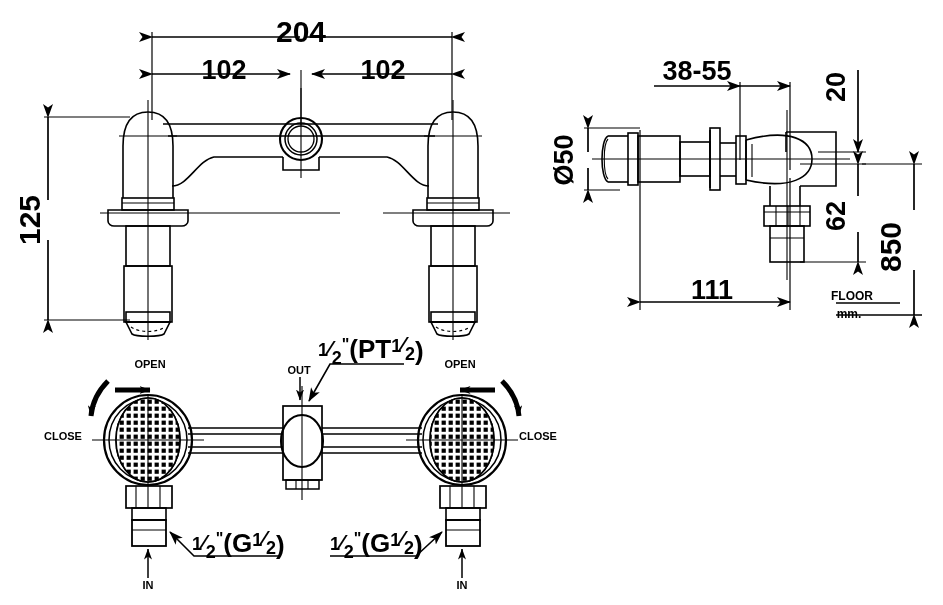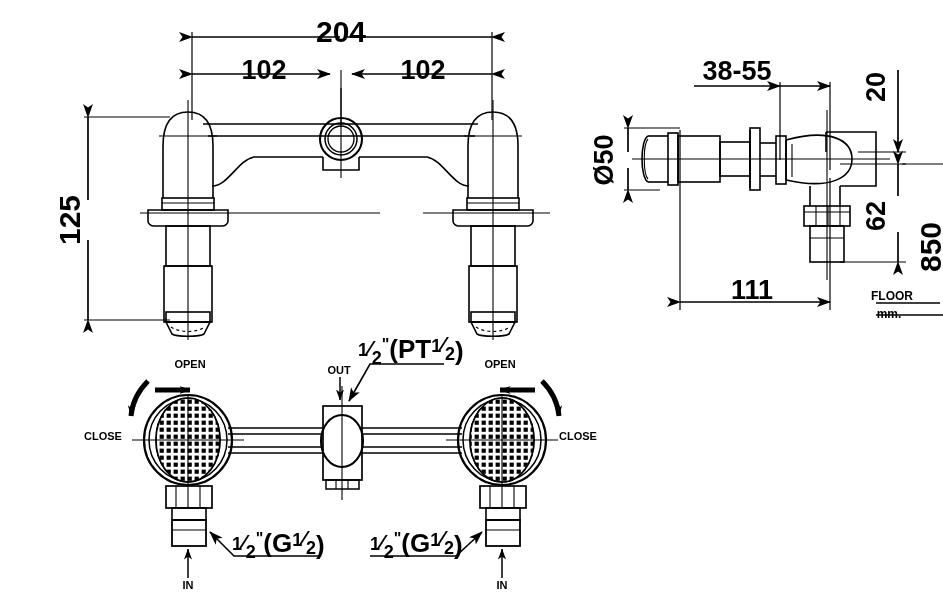--- a/index.html
+++ b/index.html
@@ -1,18 +1,18 @@
 <!DOCTYPE html>
 <html><head>
 <meta charset="utf-8">
 <style>
   html,body{margin:0;padding:0;background:#ffffff;}
   body{width:943px;height:605px;overflow:hidden;
        font-family:"Liberation Sans","DejaVu Sans",sans-serif;color:#000;}
-  #sheet{position:relative;width:775px;height:605px;margin-left:40px;}
+  #sheet{position:relative;width:775px;height:605px;}
   svg{display:block;}
   .dimtxt{font-weight:bold;font-family:"Liberation Sans",sans-serif;}
 </style>
 </head>
 <body>
 
 <div id="sheet">
 <svg width="943" height="605" viewBox="0 0 943 605">
   <defs>
     <marker id="ar" markerWidth="14" markerHeight="10" refX="13" refY="5" orient="auto" markerUnits="userSpaceOnUse">

